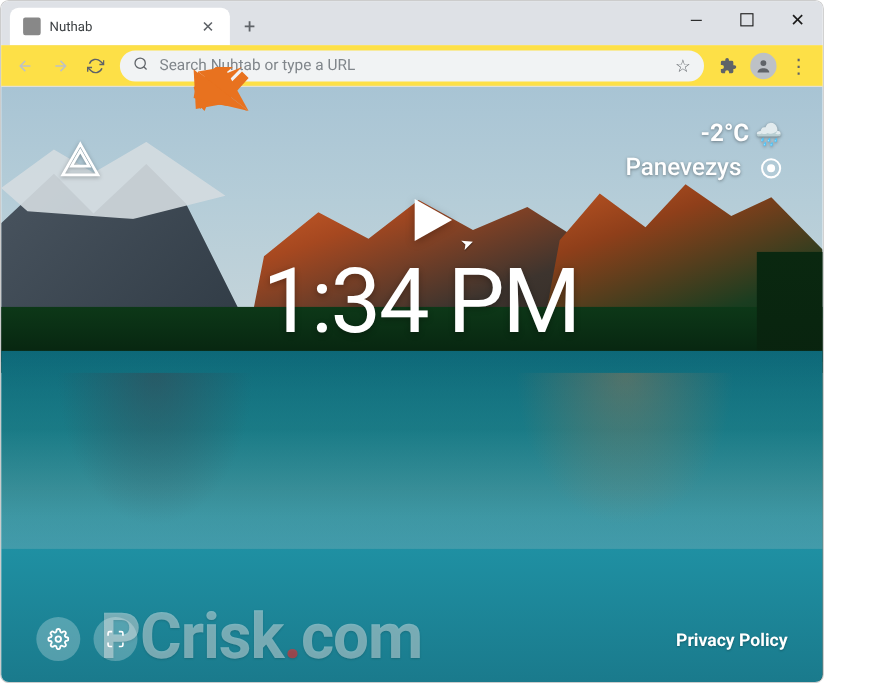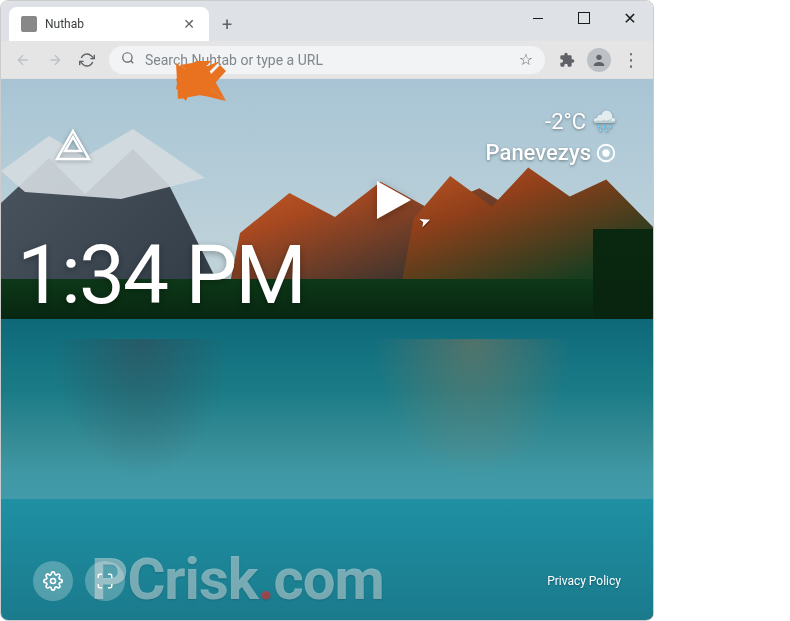--- a/index.html
+++ b/index.html
@@ -1,34 +1,34 @@
 <!DOCTYPE html>
 <html><head>
 <meta charset="utf-8">
 <style>
 * { margin: 0; padding: 0; box-sizing: border-box; font-family: -apple-system, BlinkMacSystemFont, "Segoe UI", Roboto, sans-serif; }
 html, body { width: 790px; height: 621px; overflow: hidden; background: #fff; }
 
-.window { width: 654px; height: 621px; border: 1px solid #ccc; border-radius: 8px; overflow: hidden; background: #fff; position: relative; }
+.window { width: 749px; height: 621px; border: 1px solid #ccc; border-radius: 8px; overflow: hidden; background: #fff; position: relative; }
 
 
 .titlebar { height: 40px; background: #dee1e6; display: flex; align-items: flex-end; position: relative; }
 .tab { height: 34px; background: #fff; border-radius: 8px 8px 0 0; margin-left: 8px; padding: 0 12px; display: flex; align-items: center; gap: 8px; min-width: 200px; position: relative; }
 .tab-favicon { width: 16px; height: 16px; background: #888; border-radius: 2px; }
 .tab-title { font-size: 12px; color: #3c4043; flex: 1; }
 .tab-close { width: 16px; height: 16px; display: flex; align-items: center; justify-content: center; cursor: pointer; color: #5f6368; font-size: 14px; }
 .new-tab { width: 28px; height: 28px; display: flex; align-items: center; justify-content: center; color: #5f6368; font-size: 18px; cursor: pointer; margin-left: 4px; margin-bottom: 3px; }
 .window-controls { position: absolute; right: 0; top: 0; display: flex; height: 34px; }
 .window-btn { width: 46px; height: 34px; display: flex; align-items: center; justify-content: center; cursor: pointer; color: #1a1a1a; font-size: 13px; }
 .win-min::before { content: ''; width: 10px; height: 1px; background: #1a1a1a; }
 .win-max::before { content: ''; width: 10px; height: 10px; border: 1px solid #1a1a1a; }
 .win-close { font-size: 16px; }
 
 
-.toolbar { height: 38px; background: #e5e5e5; display: flex; align-items: center; padding: 0 8px; gap: 4px; border-bottom: 1px solid #e0e0e0; }
+.toolbar { height: 38px; background: #fde047; display: flex; align-items: center; padding: 0 8px; gap: 4px; border-bottom: 1px solid #e0e0e0; }
 .nav-btn { width: 28px; height: 28px; display: flex; align-items: center; justify-content: center; cursor: pointer; color: #5f6368; border-radius: 50%; font-size: 16px; }
 .nav-btn.disabled { color: #bdc1c6; }
 .omnibox { flex: 1; height: 28px; background: #f1f3f4; border-radius: 14px; display: flex; align-items: center; padding: 0 12px; gap: 10px; margin: 0 4px; position: relative; }
 .omnibox-icon { color: #5f6368; font-size: 14px; }
 .omnibox-text { color: #80868b; font-size: 14px; flex: 1; }
 .star-icon { color: #5f6368; font-size: 16px; }
 .ext-icon { width: 28px; height: 28px; display: flex; align-items: center; justify-content: center; color: #5f6368; cursor: pointer; }
 .avatar { width: 24px; height: 24px; border-radius: 50%; background: #bdc1c6; display: flex; align-items: center; justify-content: center; color: #5f6368; }
 .menu-icon { width: 28px; height: 28px; display: flex; align-items: center; justify-content: center; color: #5f6368; cursor: pointer; font-size: 18px; }
 
@@ -52,40 +52,40 @@
 .lake { position: absolute; top: 240px; left: 0; right: 0; bottom: 0; background: linear-gradient(180deg, #0d6878 0%, #1a8a9c 25%, #2095a8 50%, #1a7a8c 100%); }
 .reflect { position: absolute; top: 240px; left: 0; right: 0; height: 180px; background: linear-gradient(180deg, rgba(180,190,195,0.4) 0%, rgba(200,120,80,0.25) 30%, rgba(30,60,40,0.3) 60%, transparent 100%); transform: scaleY(-1); opacity: 0.6; }
 .reflect2 { position: absolute; top: 260px; left: 50px; width: 180px; height: 140px; background: radial-gradient(ellipse at top, rgba(60,70,80,0.5) 0%, transparent 70%); }
 .reflect3 { position: absolute; top: 260px; right: 80px; width: 200px; height: 140px; background: radial-gradient(ellipse at top, rgba(200,120,70,0.35) 0%, transparent 70%); }
 
 
 .logo { position: absolute; top: 48px; left: 52px; color: #fff; }
 .logo svg { width: 40px; height: 40px; filter: drop-shadow(0 1px 2px rgba(0,0,0,0.3)); }
 
 .weather { position: absolute; top: 30px; right: 36px; text-align: right; color: #fff; }
-.weather-row { display: flex; align-items: flex-start; justify-content: flex-end; gap: 6px; font-size: 22px; font-weight: 400; text-shadow: 0 1px 3px rgba(0,0,0,0.4); }
+.weather-row { display: flex; align-items: flex-end; justify-content: flex-end; gap: 6px; font-size: 22px; font-weight: 700; text-shadow: 0 1px 3px rgba(0,0,0,0.4); }
 .weather-icon { font-size: 20px; }
-.location-row { display: flex; align-items: center; justify-content: flex-end; gap: 4px; font-size: 22px; font-weight: 500; margin-top: 6px; text-shadow: 0 1px 3px rgba(0,0,0,0.4); }
+.location-row { display: flex; align-items: center; justify-content: flex-end; gap: 16px; font-size: 22px; font-weight: 500; margin-top: 6px; text-shadow: 0 1px 3px rgba(0,0,0,0.4); }
 .pin-icon { display: inline-flex; }
 
 .play { position: absolute; top: 98px; left: 368px; }
 .play svg { width: 46px; height: 46px; filter: drop-shadow(0 2px 4px rgba(0,0,0,0.3)); }
 
 .cursor-ptr { position: absolute; top: 134px; left: 418px; color: #fff; font-size: 14px; text-shadow: 0 1px 1px rgba(0,0,0,0.5); transform: rotate(-20deg); }
 
-.clock { position: absolute; top: 148px; left: 16px; right: 0; color: #fff; font-size: 82px; font-weight: 400; letter-spacing: -2px; text-shadow: 0 2px 6px rgba(0,0,0,0.3); }
+.clock { position: absolute; top: 148px; left: 16px; right: 0; text-align: center; color: #fff; font-size: 82px; font-weight: 400; letter-spacing: -2px; text-shadow: 0 2px 6px rgba(0,0,0,0.3); }
 
 .searchbar { position: absolute; top: 262px; left: 56px; right: 60px; height: 52px; background: rgba(255,255,255,0.28); backdrop-filter: blur(4px); border-radius: 28px; display: flex; align-items: center; padding: 0 22px; gap: 16px; }
 .search-icon-lg { color: #fff; font-size: 22px; font-weight: bold; }
 .search-placeholder { color: rgba(255,255,255,0.92); font-size: 24px; font-weight: 300; }
 
 .footer { position: absolute; bottom: 20px; left: 0; right: 0; display: flex; align-items: center; padding: 0 32px; }
 .foot-icon { width: 40px; height: 40px; border-radius: 50%; background: rgba(255,255,255,0.25); display: flex; align-items: center; justify-content: center; color: #fff; margin-right: 12px; cursor: pointer; }
 .foot-spacer { flex: 1; }
-.foot-link { color: #fff; font-size: 12px; font-weight: 400; margin-left: 32px; cursor: pointer; text-shadow: 0 1px 2px rgba(0,0,0,0.3); display: flex; align-items: center; gap: 8px; text-align: center; }
+.foot-link { color: #fff; font-size: 16px; font-weight: 700; margin-left: 32px; cursor: pointer; text-shadow: 0 1px 2px rgba(0,0,0,0.3); display: flex; align-items: center; gap: 8px; text-align: center; }
 
 .watermark { position: absolute; bottom: 8px; left: 90px; font-size: 58px; font-weight: 700; color: rgba(255,255,255,0.42); letter-spacing: -1px; pointer-events: none; text-shadow: 0 1px 2px rgba(0,0,0,0.15); font-family: Arial, sans-serif; }
 .watermark .dot { color: rgba(255,40,40,0.55); }
 </style>
 </head>
 <body>
 
 <div class="window">
 
   <div class="titlebar">

